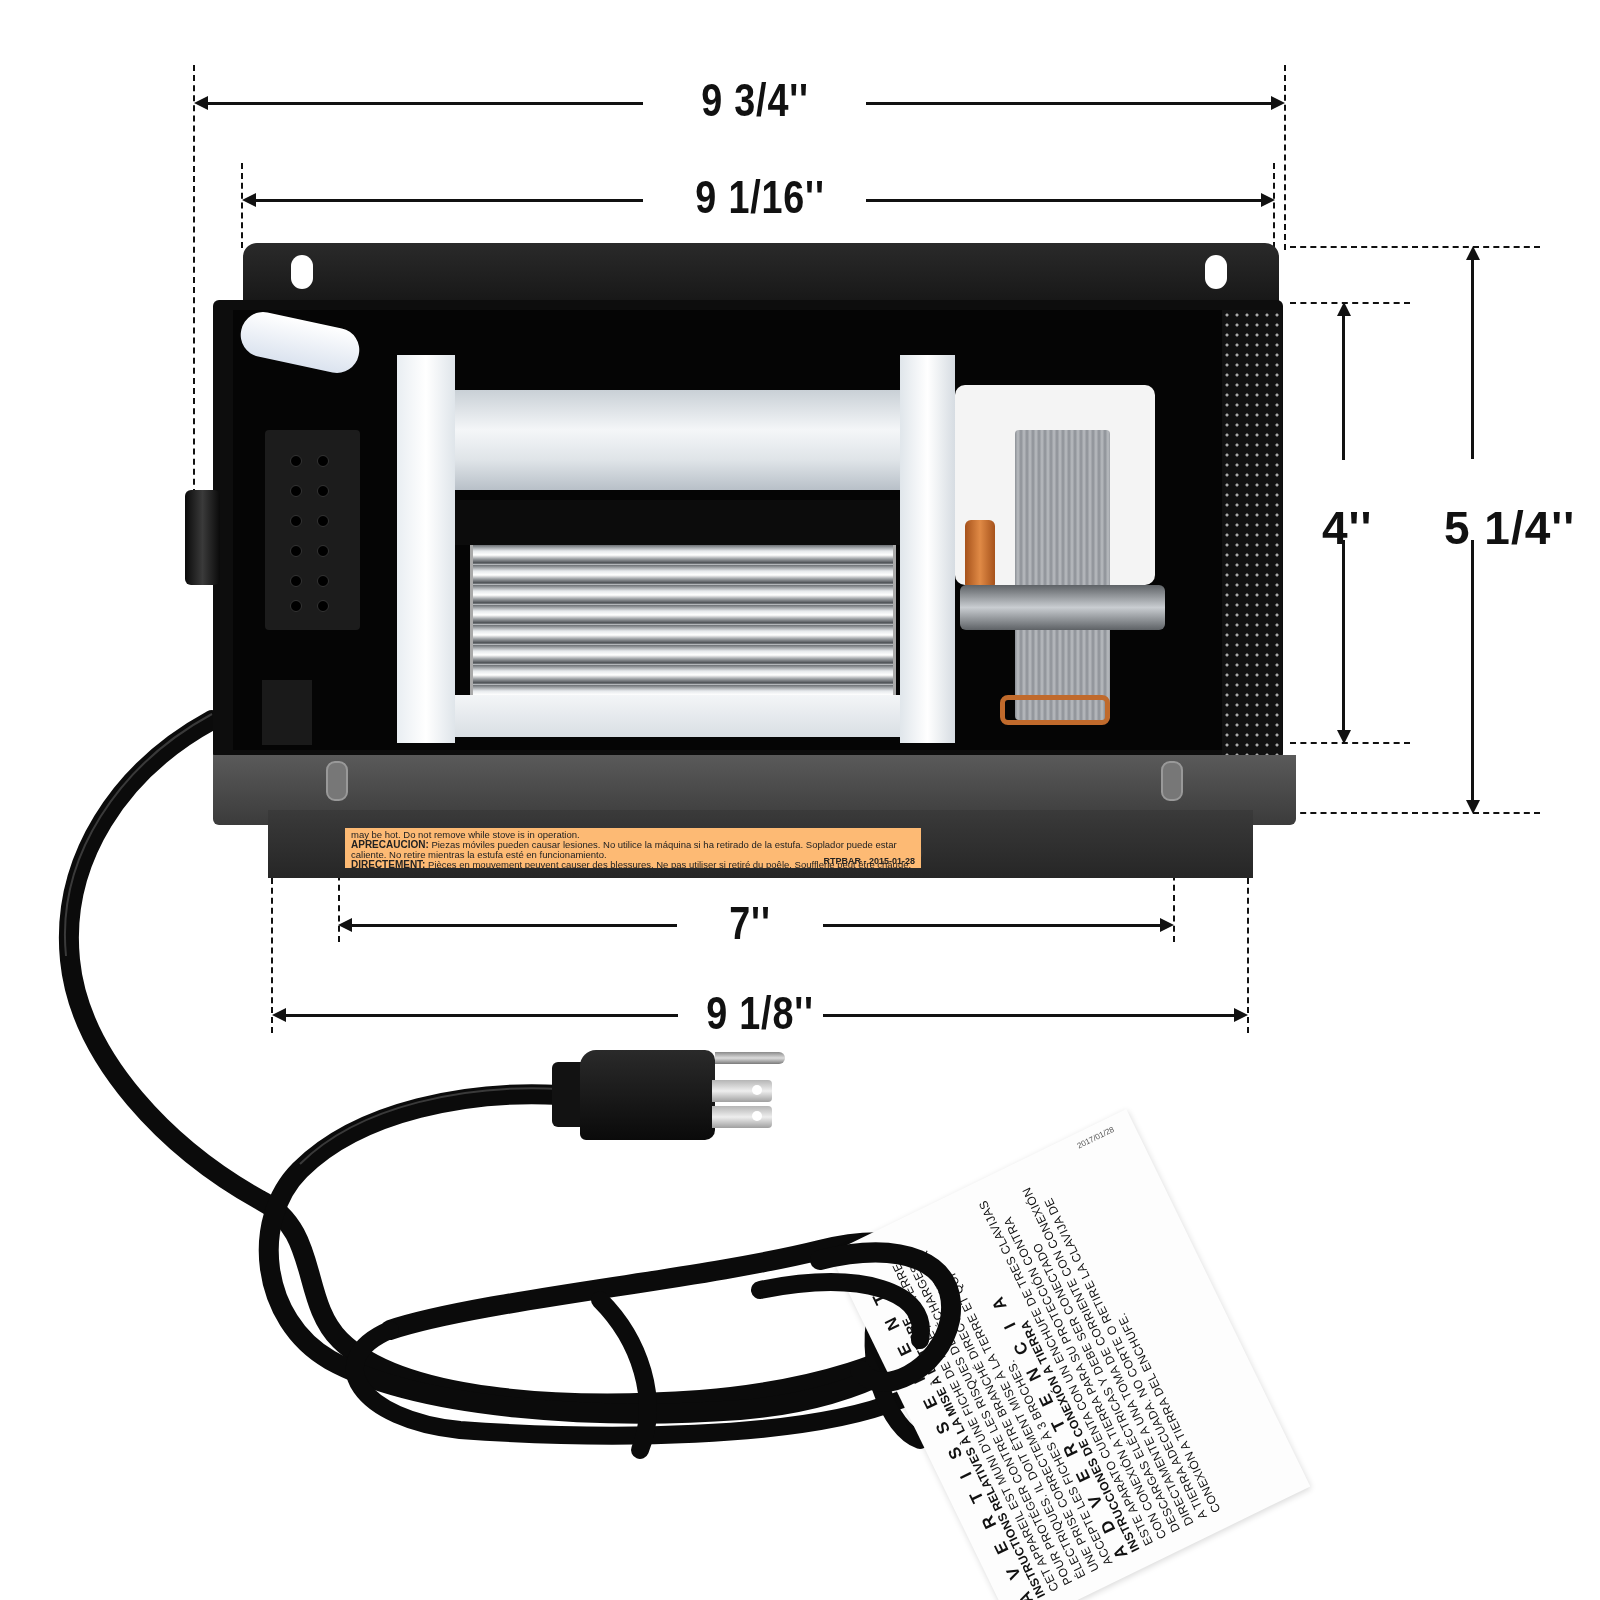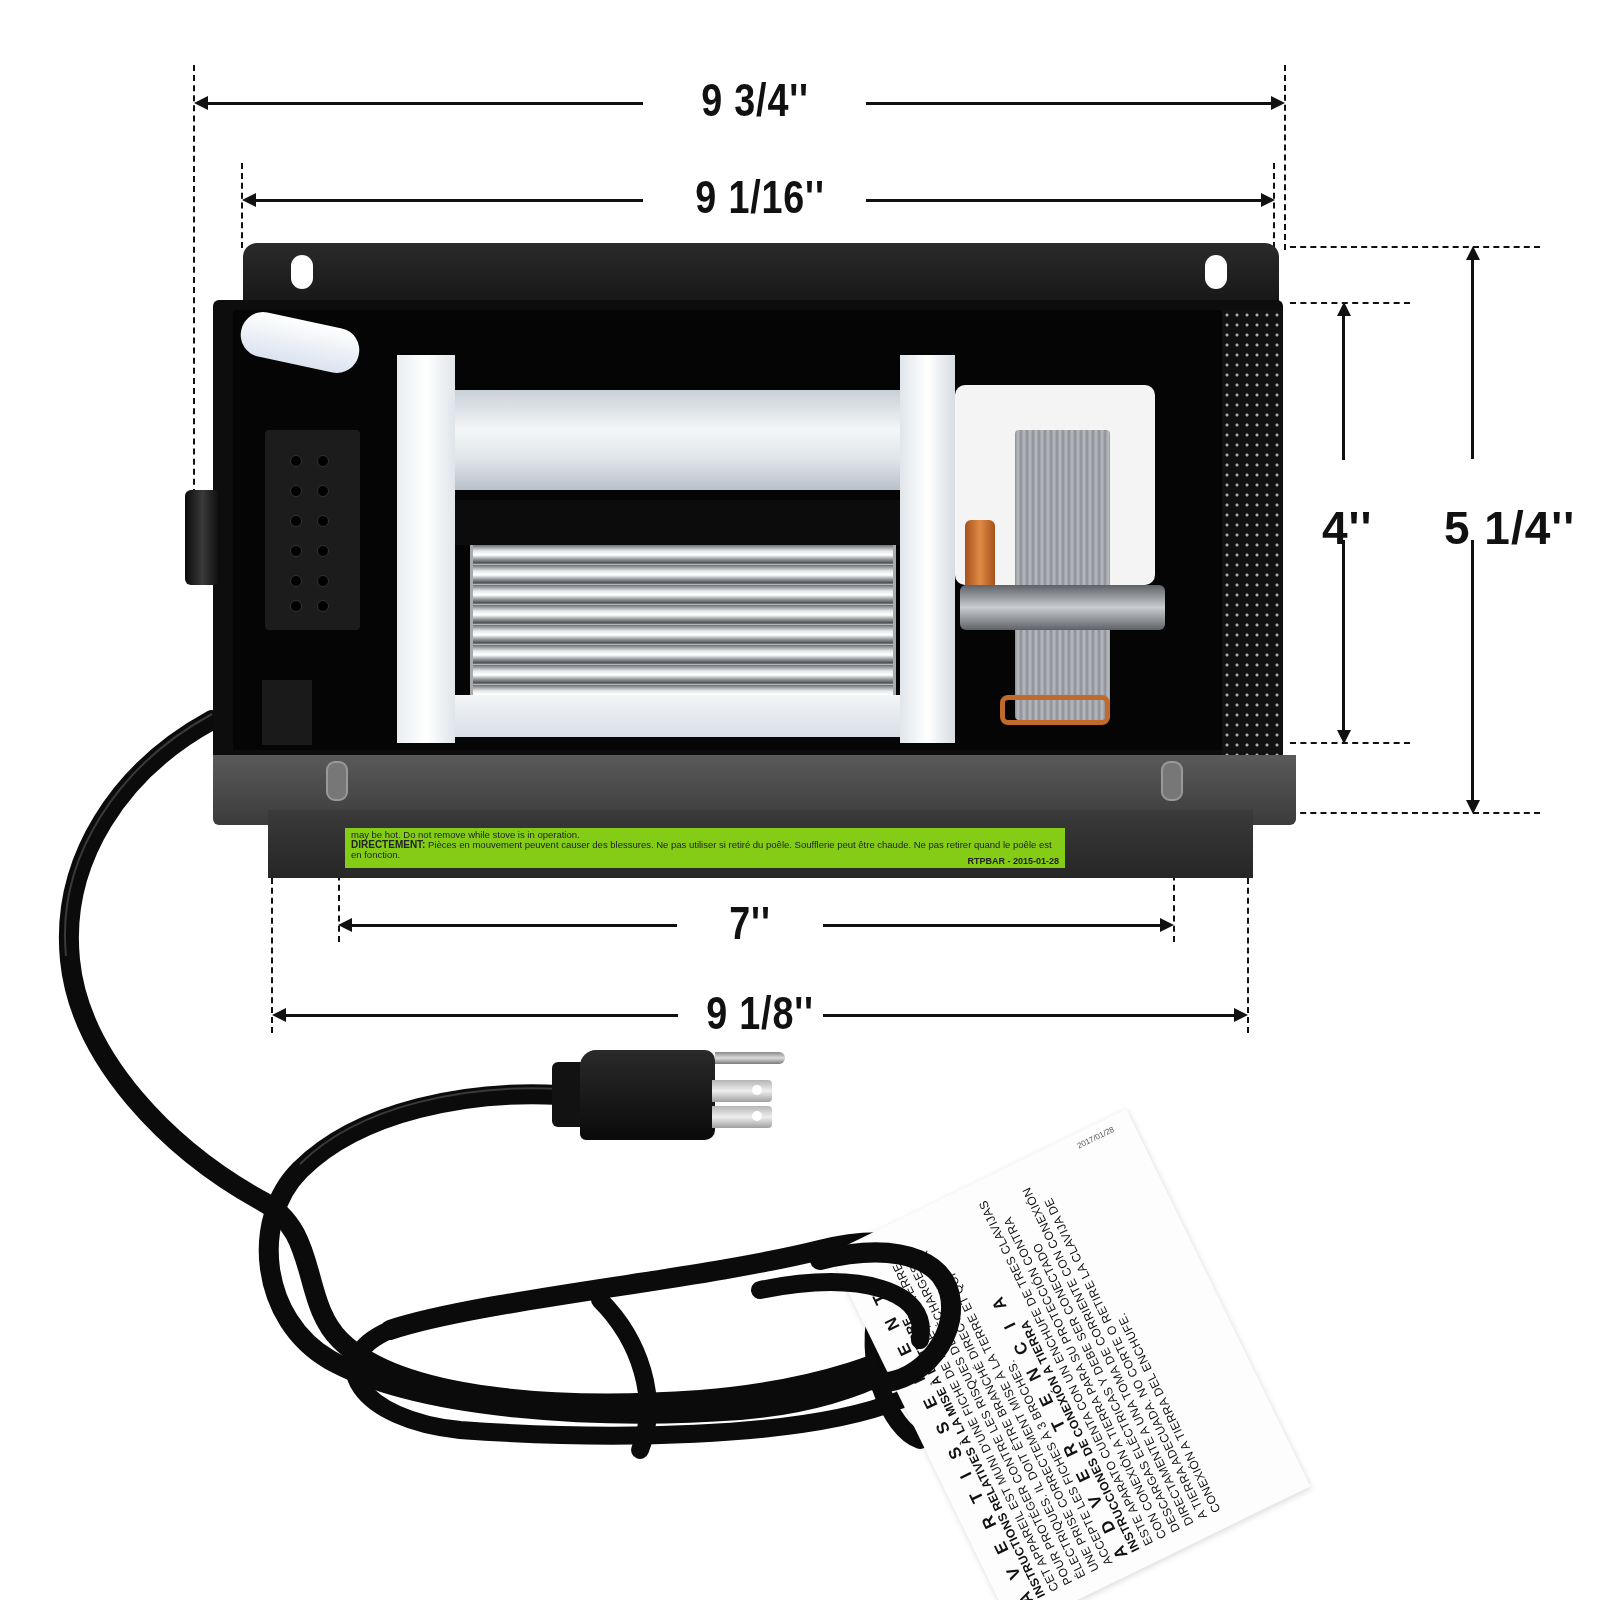--- a/index.html
+++ b/index.html
@@ -17,21 +17,21 @@
   .arrow-u{border-left:7px solid transparent;border-right:7px solid transparent;border-bottom:14px solid #111;}
   .arrow-d{border-left:7px solid transparent;border-right:7px solid transparent;border-top:14px solid #111;}
 
   
   .flange{left:243px;top:243px;width:1036px;height:70px;background:linear-gradient(#2a2a2a,#141414);border-radius:14px 14px 0 0;}
   .slot{position:absolute;width:22px;height:34px;background:#fff;border-radius:11px;}
   .box{left:213px;top:300px;width:1070px;height:460px;background:#0d0d0d;border-radius:6px;}
   .box-inner{position:absolute;left:20px;top:10px;right:60px;bottom:10px;background:#050505;}
   .front-lip{left:213px;top:755px;width:1083px;height:70px;background:linear-gradient(#5a5a5a,#3b3b3b);border-radius:0 0 6px 6px;}
   .front-panel{left:268px;top:810px;width:985px;height:68px;background:linear-gradient(#3a3a3a,#262626);}
-  .label-strip{left:345px;top:828px;width:720px;height:40px;background:#84cc16;color:#222;font-size:9.5px;line-height:10px;overflow:hidden;padding:2px 6px;box-sizing:border-box;}
+  .label-strip{left:345px;top:828px;width:576px;height:40px;background:#fdba74;color:#222;font-size:9.5px;line-height:10px;overflow:hidden;padding:2px 6px;box-sizing:border-box;}
   .label-strip b{font-size:10px;}
   .label-code{position:absolute;right:6px;bottom:2px;font-weight:bold;font-size:9px;}
   .screw{position:absolute;width:16px;height:16px;border-radius:50%;background:#111;border:2px solid #333;}
   .oval-slot{position:absolute;width:18px;height:36px;border-radius:9px;background:#777;border:2px solid #999;}
 
   
   .grille{left:1222px;top:310px;width:60px;height:445px;background:
      radial-gradient(circle,#aaa 1px,transparent 2px) 0 0/10px 10px, #111;transform:skewY(0deg);}
 
   
@@ -185,20 +185,21 @@
 <div class="abs front-lip">
   <div class="oval-slot" style="left:113px;top:6px;"></div>
   <div class="oval-slot" style="left:948px;top:6px;"></div>
 </div>
 <div class="abs front-panel">
   <div class="screw" style="left:172px;top:32px;"></div>
   <div class="screw" style="left:635px;top:32px;"></div>
 </div>
 <div class="abs label-strip">
   <div>may be hot. Do not remove while stove is in operation.</div>
+  <div><b>APRECAUCION:</b> <span>Piezas móviles pueden causar lesiones. No utilice la máquina si ha retirado de la estufa. Soplador puede estar caliente. No retire mientras la estufa esté en funcionamiento.</span></div>
   <div><b>DIRECTEMENT:</b> <span>Pièces en mouvement peuvent causer des blessures. Ne pas utiliser si retiré du poêle. Soufflerie peut être chaude. Ne pas retirer quand le poêle est en fonction.</span></div>
   <span class="label-code">RTPBAR - 2015-01-28</span>
 </div>
 
 <div class="abs plug-collar"></div>
 <div class="abs plug-body"></div>
 <div class="abs prong-ground"></div>
 <div class="prong-flat" style="left:712px;top:1080px;">
     <div class="prong-hole"></div>
   </div>

